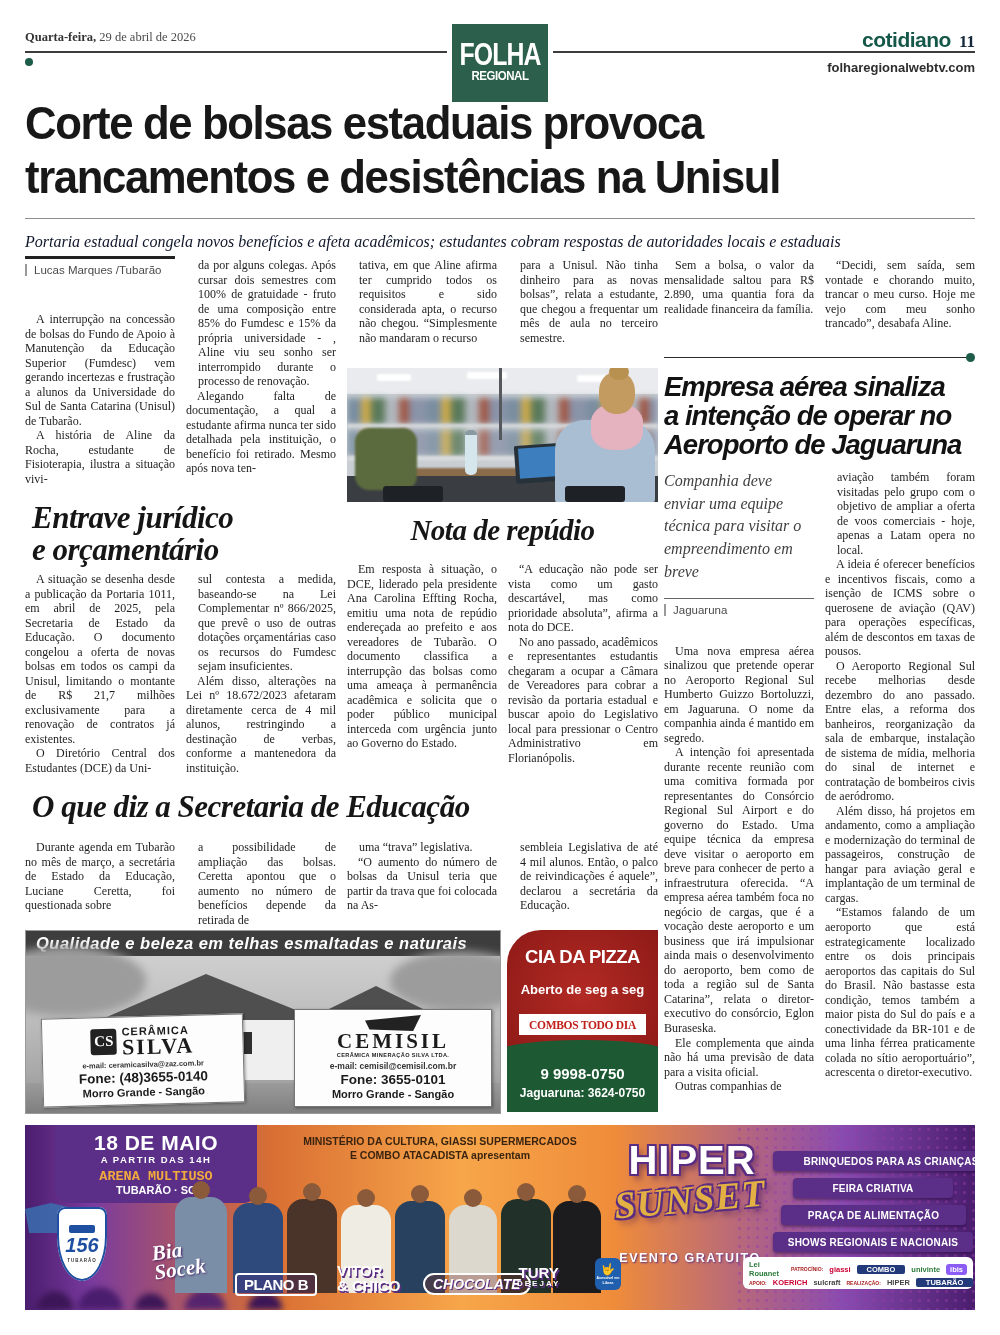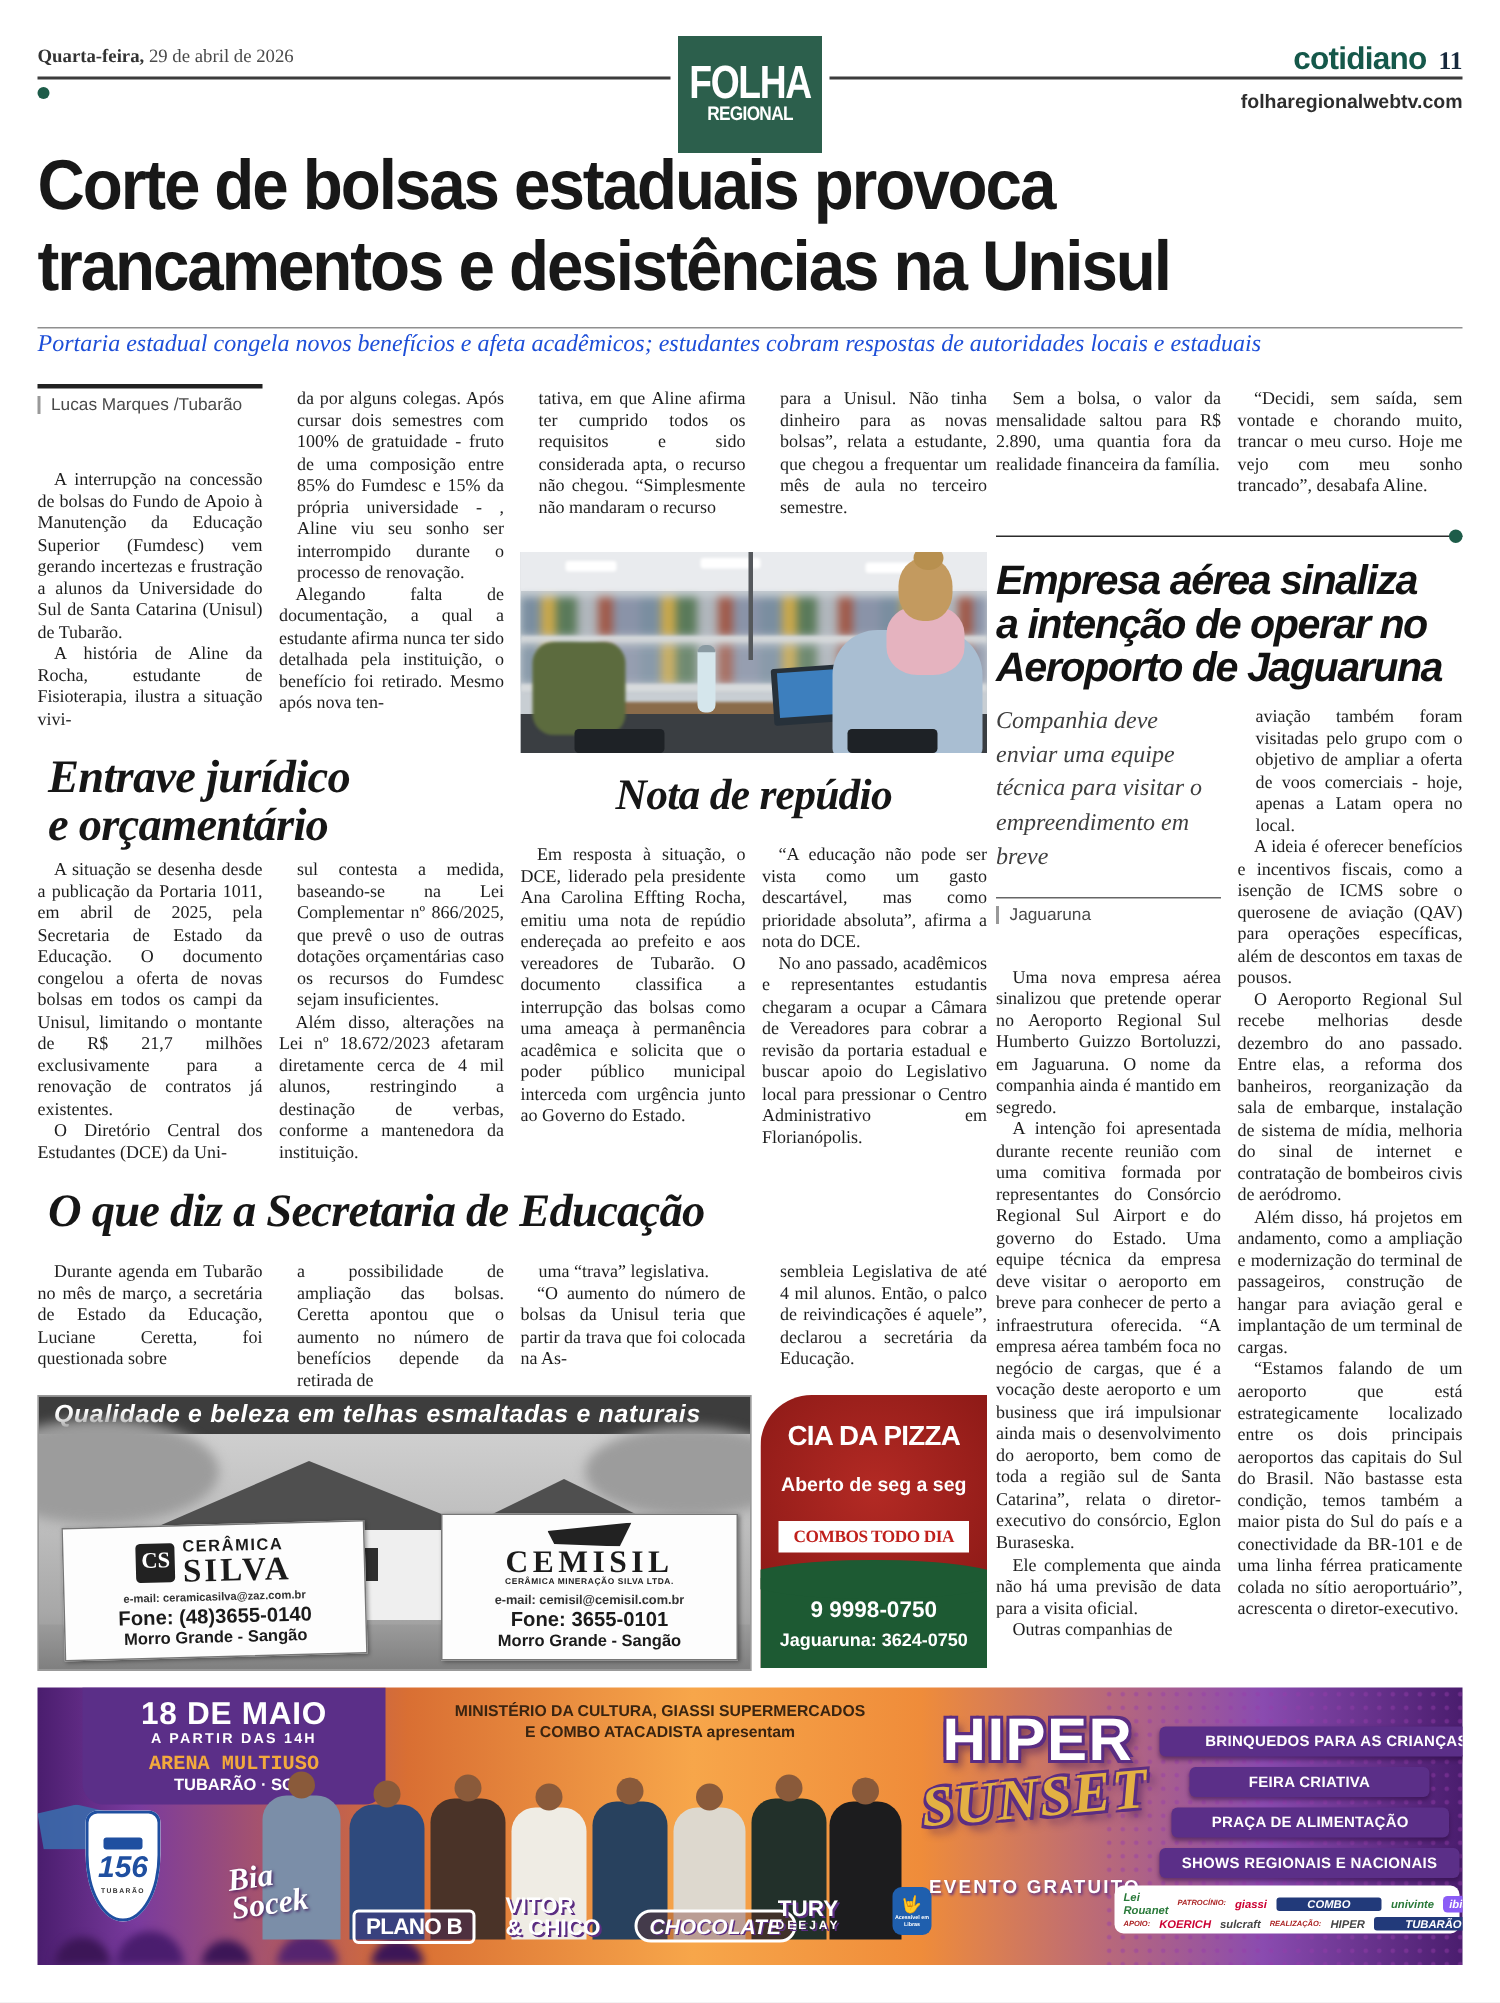--- a/index.html
+++ b/index.html
@@ -19,22 +19,22 @@
   .logo .l2{font-size:12.5px;font-weight:bold;letter-spacing:-.5px;transform:scale(.92,1.05);}
   .hdr-right{right:25px;top:28px;text-align:right;font-family:"Liberation Sans",sans-serif;}
   .hdr-right .sec{font-size:21px;font-weight:bold;color:#15584a;letter-spacing:-.5px;}
   .hdr-right .pg{font-size:17px;font-weight:bold;color:#16283c;font-family:"Liberation Serif",serif;margin-left:8px;}
   .hdr-site{right:25px;top:60px;font-family:"Liberation Sans",sans-serif;font-size:13px;font-weight:bold;color:#2e2e2e;}
 
   
   .headline{left:25px;top:96px;width:1030px;transform:scaleX(.93);transform-origin:0 0;
             font-family:"Liberation Sans",sans-serif;font-weight:bold;font-size:47px;line-height:1.14;
             letter-spacing:-1.5px;color:#181818;}
-  .subhead{left:25px;top:218px;width:950px;border-top:1px solid #8f8f8f;padding-top:2px;
-           font-style:italic;font-size:16px;color:#1d4ed8;}
+  .subhead{left:25px;top:218px;width:950px;border-top:1px solid #8f8f8f;padding-top:14px;
+           font-style:italic;font-size:16px;color:#0f172a;}
 
   
   .col{position:absolute;width:150px;}
   .p{margin:0;text-align:justify;text-indent:11px;font-size:12px;line-height:1.21;color:#1d1d1d;}
   .p.ni{text-indent:0;margin-left:12px;}
   .byl-rule{border-top:3px solid #222;}
   .byline{margin-top:5px;font-family:"Liberation Sans",sans-serif;font-size:11.5px;color:#4a4a4a;}
   .byline .bar{border-left:2px solid #999;padding-left:7px;}
   .sec-h{font-style:italic;font-weight:bold;font-size:31px;line-height:1.04;letter-spacing:-.5px;color:#161616;}
   .jag-h{font-family:"Liberation Sans",sans-serif;font-style:italic;font-weight:bold;font-size:27.5px;
@@ -152,26 +152,26 @@
      line-height:.95;letter-spacing:1px;
      text-shadow:2px 2px 0 #5b2d82,-2px 2px 0 #5b2d82,2px -2px 0 #5b2d82,-2px -2px 0 #5b2d82,4px 5px 6px rgba(60,20,90,.6);}
   .bn-sunset{left:560px;top:52px;width:210px;text-align:center;color:#e3b043;font-family:"Liberation Serif",serif;
      font-weight:bold;font-style:italic;font-size:38px;transform:rotate(-5deg);letter-spacing:1px;
      text-shadow:2px 2px 0 #5b2d82,-2px 2px 0 #5b2d82,2px -2px 0 #5b2d82,-1px -1px 0 #5b2d82,4px 5px 6px rgba(60,20,90,.6);}
   .bn-free{left:585px;top:126px;width:160px;text-align:center;color:#fff;font-weight:bold;font-size:12.5px;
      letter-spacing:1.5px;text-shadow:1px 1px 2px #5b2d82;}
   .bn-feat{left:748px;width:200px;height:20px;background:#5b2f88;border-radius:4px;color:#fff;font-weight:bold;
      font-size:10px;display:flex;align-items:center;justify-content:center;letter-spacing:.2px;box-shadow:0 2px 3px rgba(40,10,60,.5);}
   .bn-sponsors{left:718px;top:132px;width:230px;height:32px;background:#fff;border-radius:6px;padding:3px 6px;box-sizing:border-box;
-     display:flex;flex-direction:column;justify-content:space-around;font-style:italic;}
+     display:flex;flex-direction:column;justify-content:space-around;}
   .sp-row{display:flex;align-items:center;gap:6px;justify-content:space-between;}
   .sp-lbl{font-size:5px;font-weight:bold;color:#a22;}
   .sp-it{font-size:7.5px;font-weight:bold;color:#444;}
   .sp-it.g{color:#c03;}
-  .sp-it.b{color:#fff;background:#223a7a;padding:0 21px;border-radius:2px;}
+  .sp-it.b{color:#fff;background:#223a7a;padding:0 10px;border-radius:2px;}
   .sp-it.gr{color:#2a7a3a;}
   .sp-it.d{color:#fff;background:#8b5cf6;padding:1px 4px;border-radius:3px;}
 </style>
 </head>
 <body>
 
 <div class="page">
 
   <div class="abs hdr-date"><b>Quarta-feira,</b><span> 29 de abril de 2026</span></div>
   <div class="abs hdr-rule"></div>

